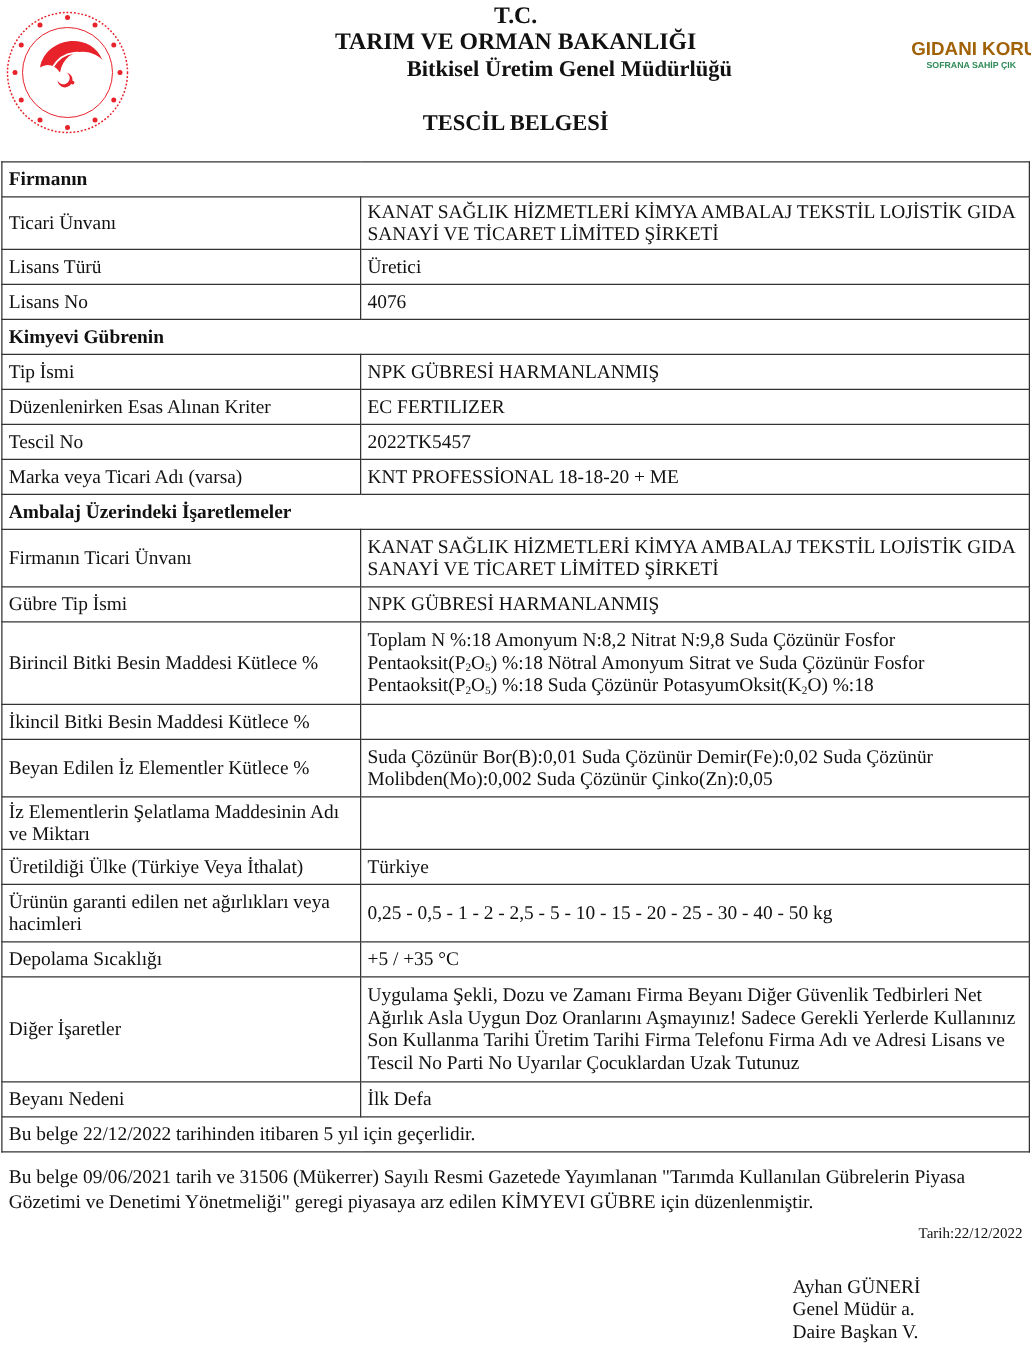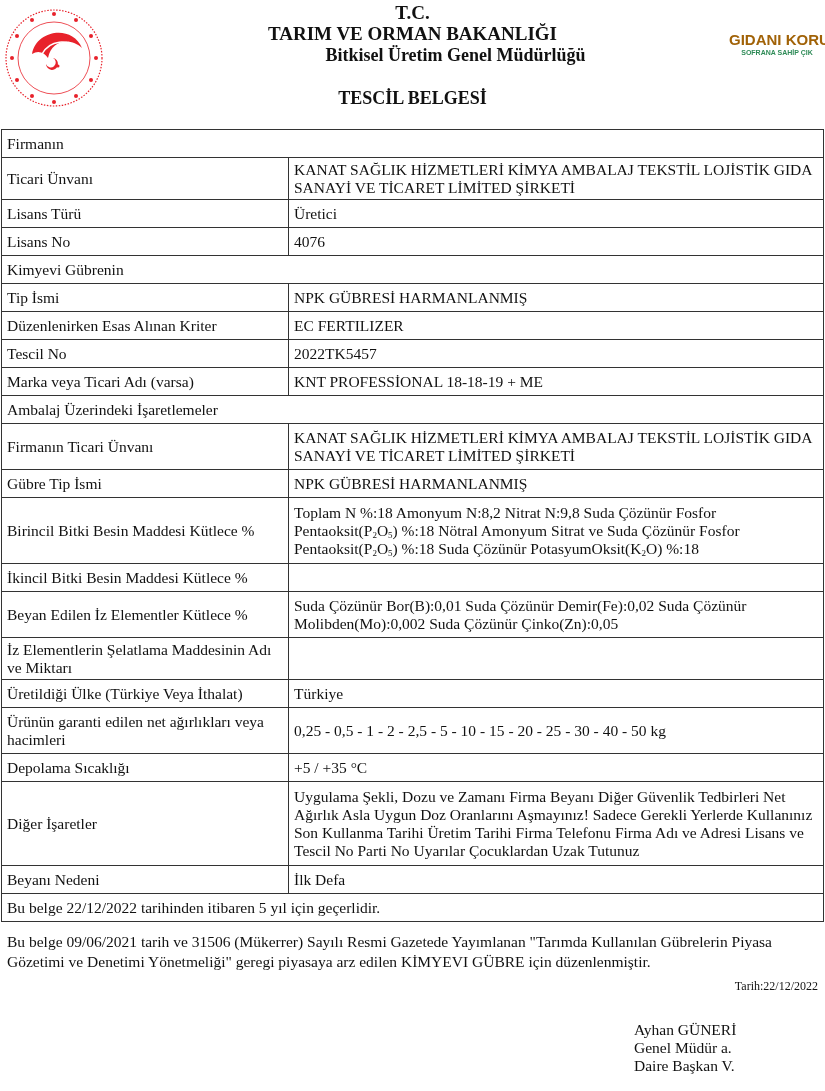--- a/index.html
+++ b/index.html
@@ -17,21 +17,21 @@
   .hdr2 { top: 23px; font-size: 19px; line-height: 22px; }
   .hdr3 { top: 45px; font-size: 18px; line-height: 21px; margin-left: 43px; }
   .hdr4 { top: 87px; font-size: 18px; line-height: 22px; }
 
   table.cert {
     position: absolute; left: 1px; top: 129px; width: 823px;
     border-collapse: collapse; font-size: 15.5px; line-height: 18px;
   }
   table.cert td { border: 1.5px solid #333; padding: 0 5px; vertical-align: middle; }
   table.cert td.lbl { width: 276px; }
-  table.cert td.sec { font-weight: normal; }
+  table.cert td.sec { font-weight: bold; }
   sub.s { font-size: 9px; vertical-align: -2px; line-height: 0; }
 
   .note { position: absolute; left: 7px; top: 932px; width: 815px; font-size: 15.5px; line-height: 20px; }
   .date { position: absolute; right: 7px; top: 979px; font-size: 12px; }
   .sign { position: absolute; left: 634px; top: 1021px; font-size: 15.5px; line-height: 18px; }
 </style>
 </head>
 <body>
 
 <div class="logo-left">
@@ -97,21 +97,21 @@
   <tr style="height:28px">
     <td class="lbl">Düzenlenirken Esas Alınan Kriter</td>
     <td>EC FERTILIZER</td>
   </tr>
   <tr style="height:28px">
     <td class="lbl">Tescil No</td>
     <td>2022TK5457</td>
   </tr>
   <tr style="height:28px">
     <td class="lbl">Marka veya Ticari Adı (varsa)</td>
-    <td>KNT PROFESSİONAL 18-18-19 + ME</td>
+    <td>KNT PROFESSİONAL 18-18-20 + ME</td>
   </tr>
 
   <tr style="height:28px">
     <td class="sec" colspan="2">Ambalaj Üzerindeki İşaretlemeler</td>
   </tr>
   <tr style="height:46px">
     <td class="lbl">Firmanın Ticari Ünvanı</td>
     <td>KANAT SAĞLIK HİZMETLERİ KİMYA AMBALAJ TEKSTİL LOJİSTİK GIDA SANAYİ VE TİCARET LİMİTED ŞİRKETİ</td>
   </tr>
   <tr style="height:28px">

